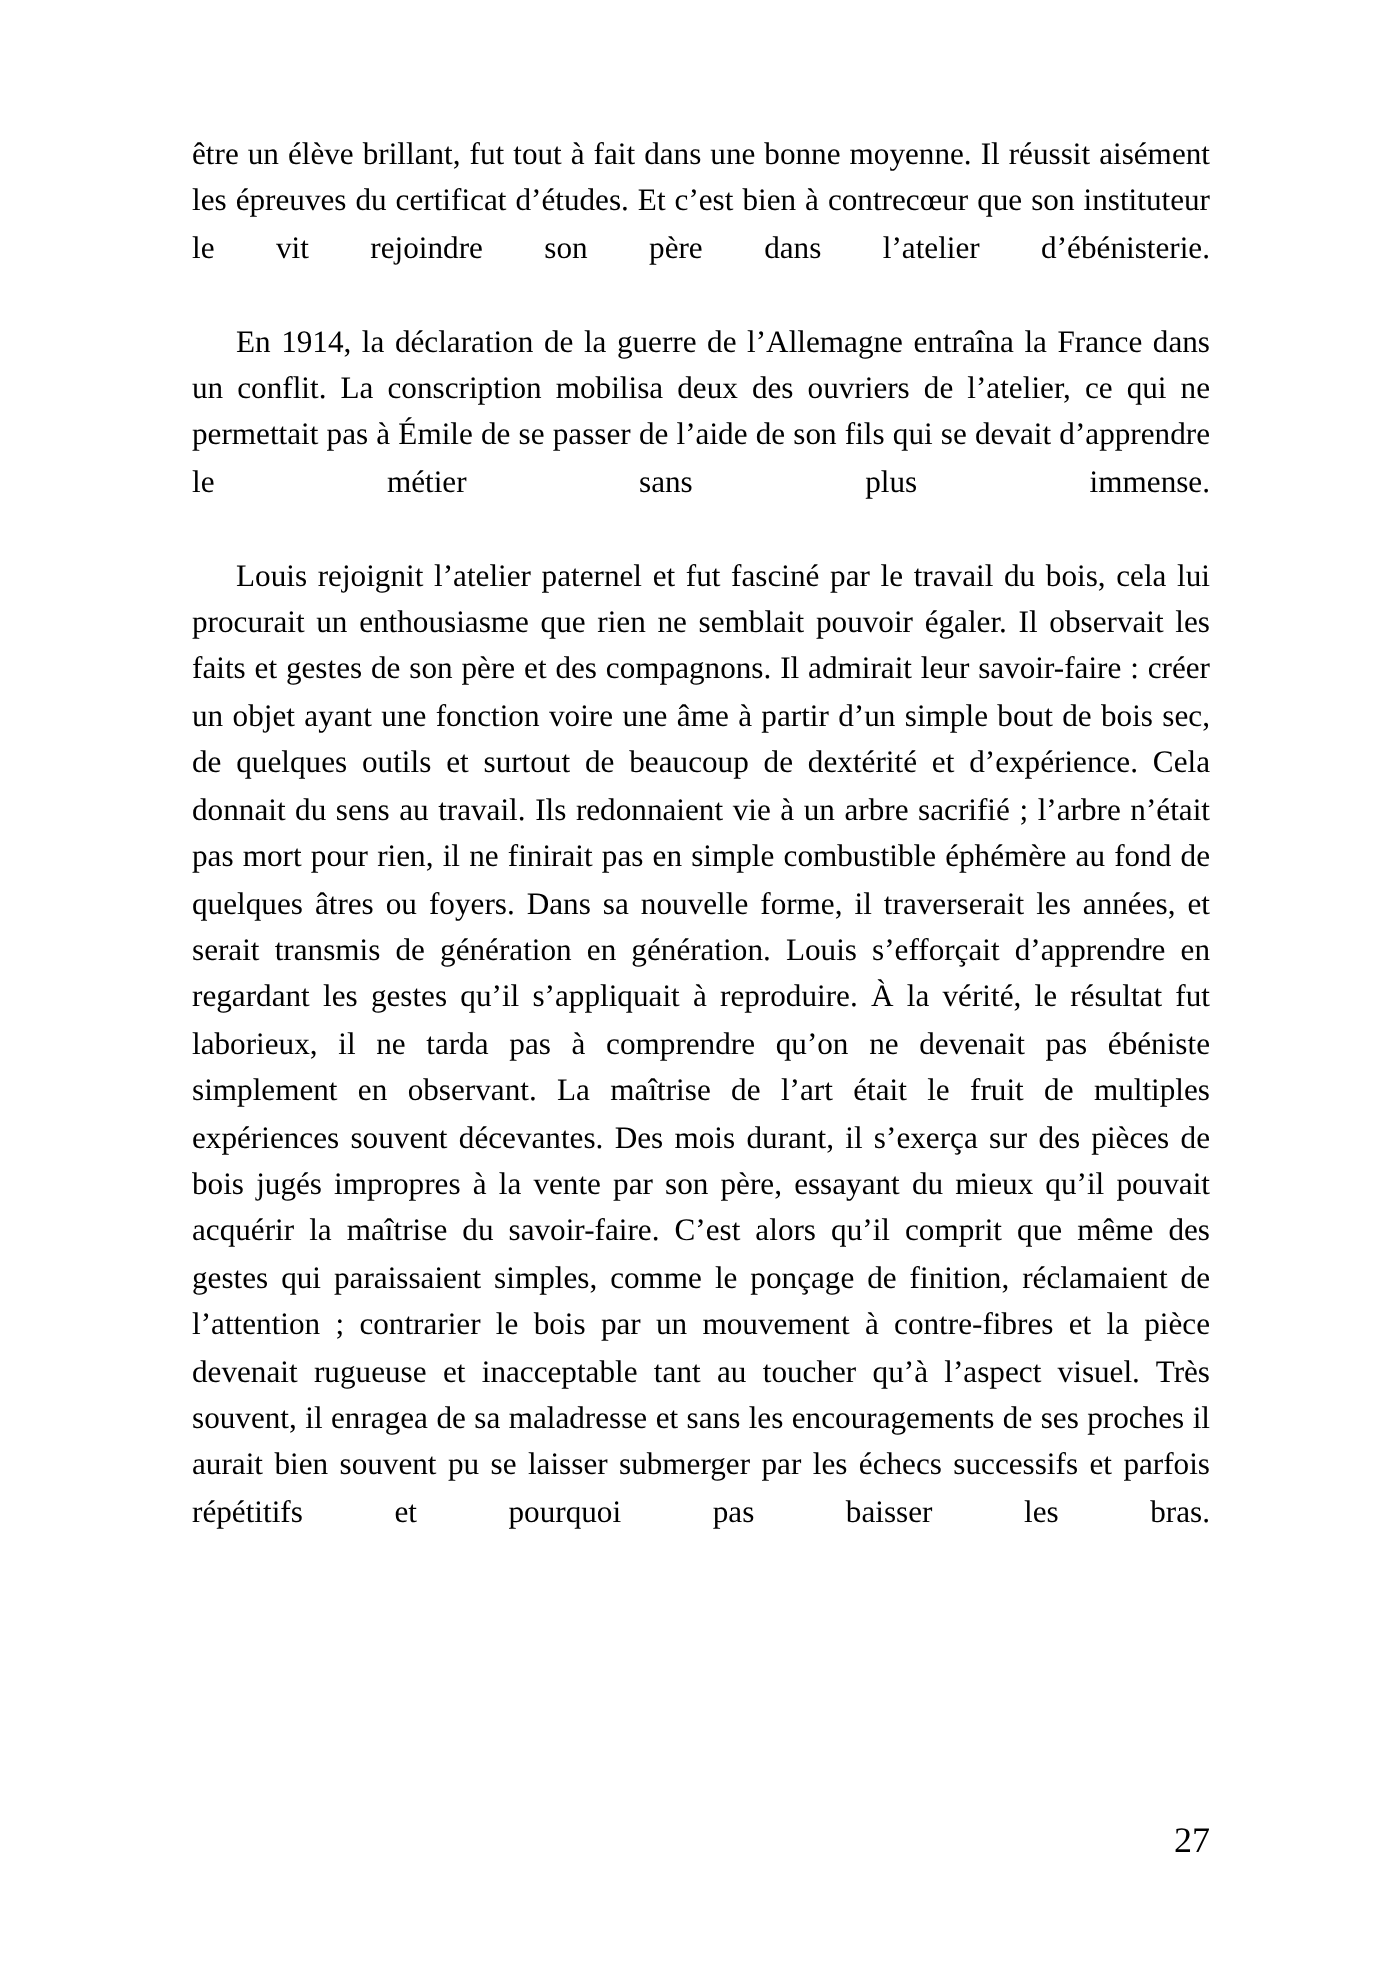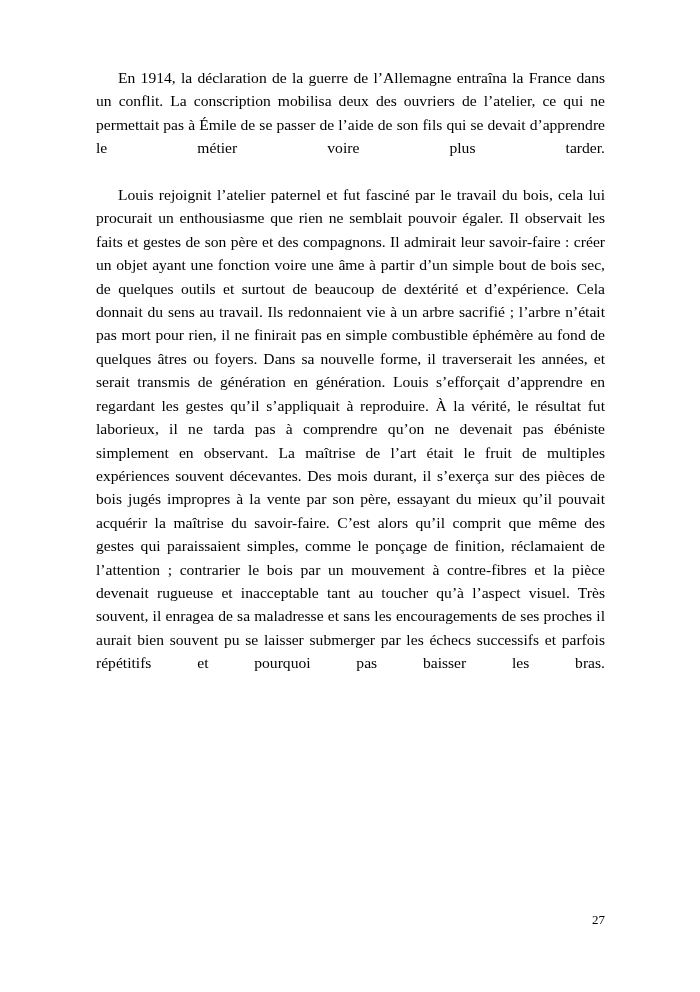--- a/index.html
+++ b/index.html
@@ -47,35 +47,36 @@
     display: inline-block;
     width: 100%;
   }
 
   .page-number {
     position: absolute;
     left: 96px;
     top: 910px;
     width: 509px;
     text-align: right;
-    font-size: 13px;
+    font-size: 18px;
     line-height: 20px;
     font-family: "Liberation Serif", "DejaVu Serif", serif;
     color: #000000;
   }
 </style>
 </head>
 <body>
 
 <div class="page">
 
   <div class="text-column">
 
+    <p class="para">être un élève brillant, fut tout à fait dans une bonne moyenne. Il réussit aisément les épreuves du certificat d’études. Et c’est bien à contrecœur que son instituteur le vit rejoindre son père dans l’atelier d’ébénisterie.</p>
 
-    <p class="para indent">En 1914, la déclaration de la guerre de l’Allemagne entraîna la France dans un conflit. La conscription mobilisa deux des ouvriers de l’atelier, ce qui ne permettait pas à Émile de se passer de l’aide de son fils qui se devait d’apprendre le métier voire plus tarder.</p>
+    <p class="para indent">En 1914, la déclaration de la guerre de l’Allemagne entraîna la France dans un conflit. La conscription mobilisa deux des ouvriers de l’atelier, ce qui ne permettait pas à Émile de se passer de l’aide de son fils qui se devait d’apprendre le métier sans plus immense.</p>
 
     <p class="para indent">Louis rejoignit l’atelier paternel et fut fasciné par le travail du bois, cela lui procurait un enthousiasme que rien ne semblait pouvoir égaler. Il observait les faits et gestes de son père et des compagnons. Il admirait leur savoir-faire : créer un objet ayant une fonction voire une âme à partir d’un simple bout de bois sec, de quelques outils et surtout de beaucoup de dextérité et d’expérience. Cela donnait du sens au travail. Ils redonnaient vie à un arbre sacrifié ; l’arbre n’était pas mort pour rien, il ne finirait pas en simple combustible éphémère au fond de quelques âtres ou foyers. Dans sa nouvelle forme, il traverserait les années, et serait transmis de génération en génération. Louis s’efforçait d’apprendre en regardant les gestes qu’il s’appliquait à reproduire. À la vérité, le résultat fut laborieux, il ne tarda pas à comprendre qu’on ne devenait pas ébéniste simplement en observant. La maîtrise de l’art était le fruit de multiples expériences souvent décevantes. Des mois durant, il s’exerça sur des pièces de bois jugés impropres à la vente par son père, essayant du mieux qu’il pouvait acquérir la maîtrise du savoir-faire. C’est alors qu’il comprit que même des gestes qui paraissaient simples, comme le ponçage de finition, réclamaient de l’attention ; contrarier le bois par un mouvement à contre-fibres et la pièce devenait rugueuse et inacceptable tant au toucher qu’à l’aspect visuel. Très souvent, il enragea de sa maladresse et sans les encouragements de ses proches il aurait bien souvent pu se laisser submerger par les échecs successifs et parfois répétitifs et pourquoi pas baisser les bras.</p>
 
 
   </div>
 
   <div class="page-number">27</div>
 
 </div>
 

